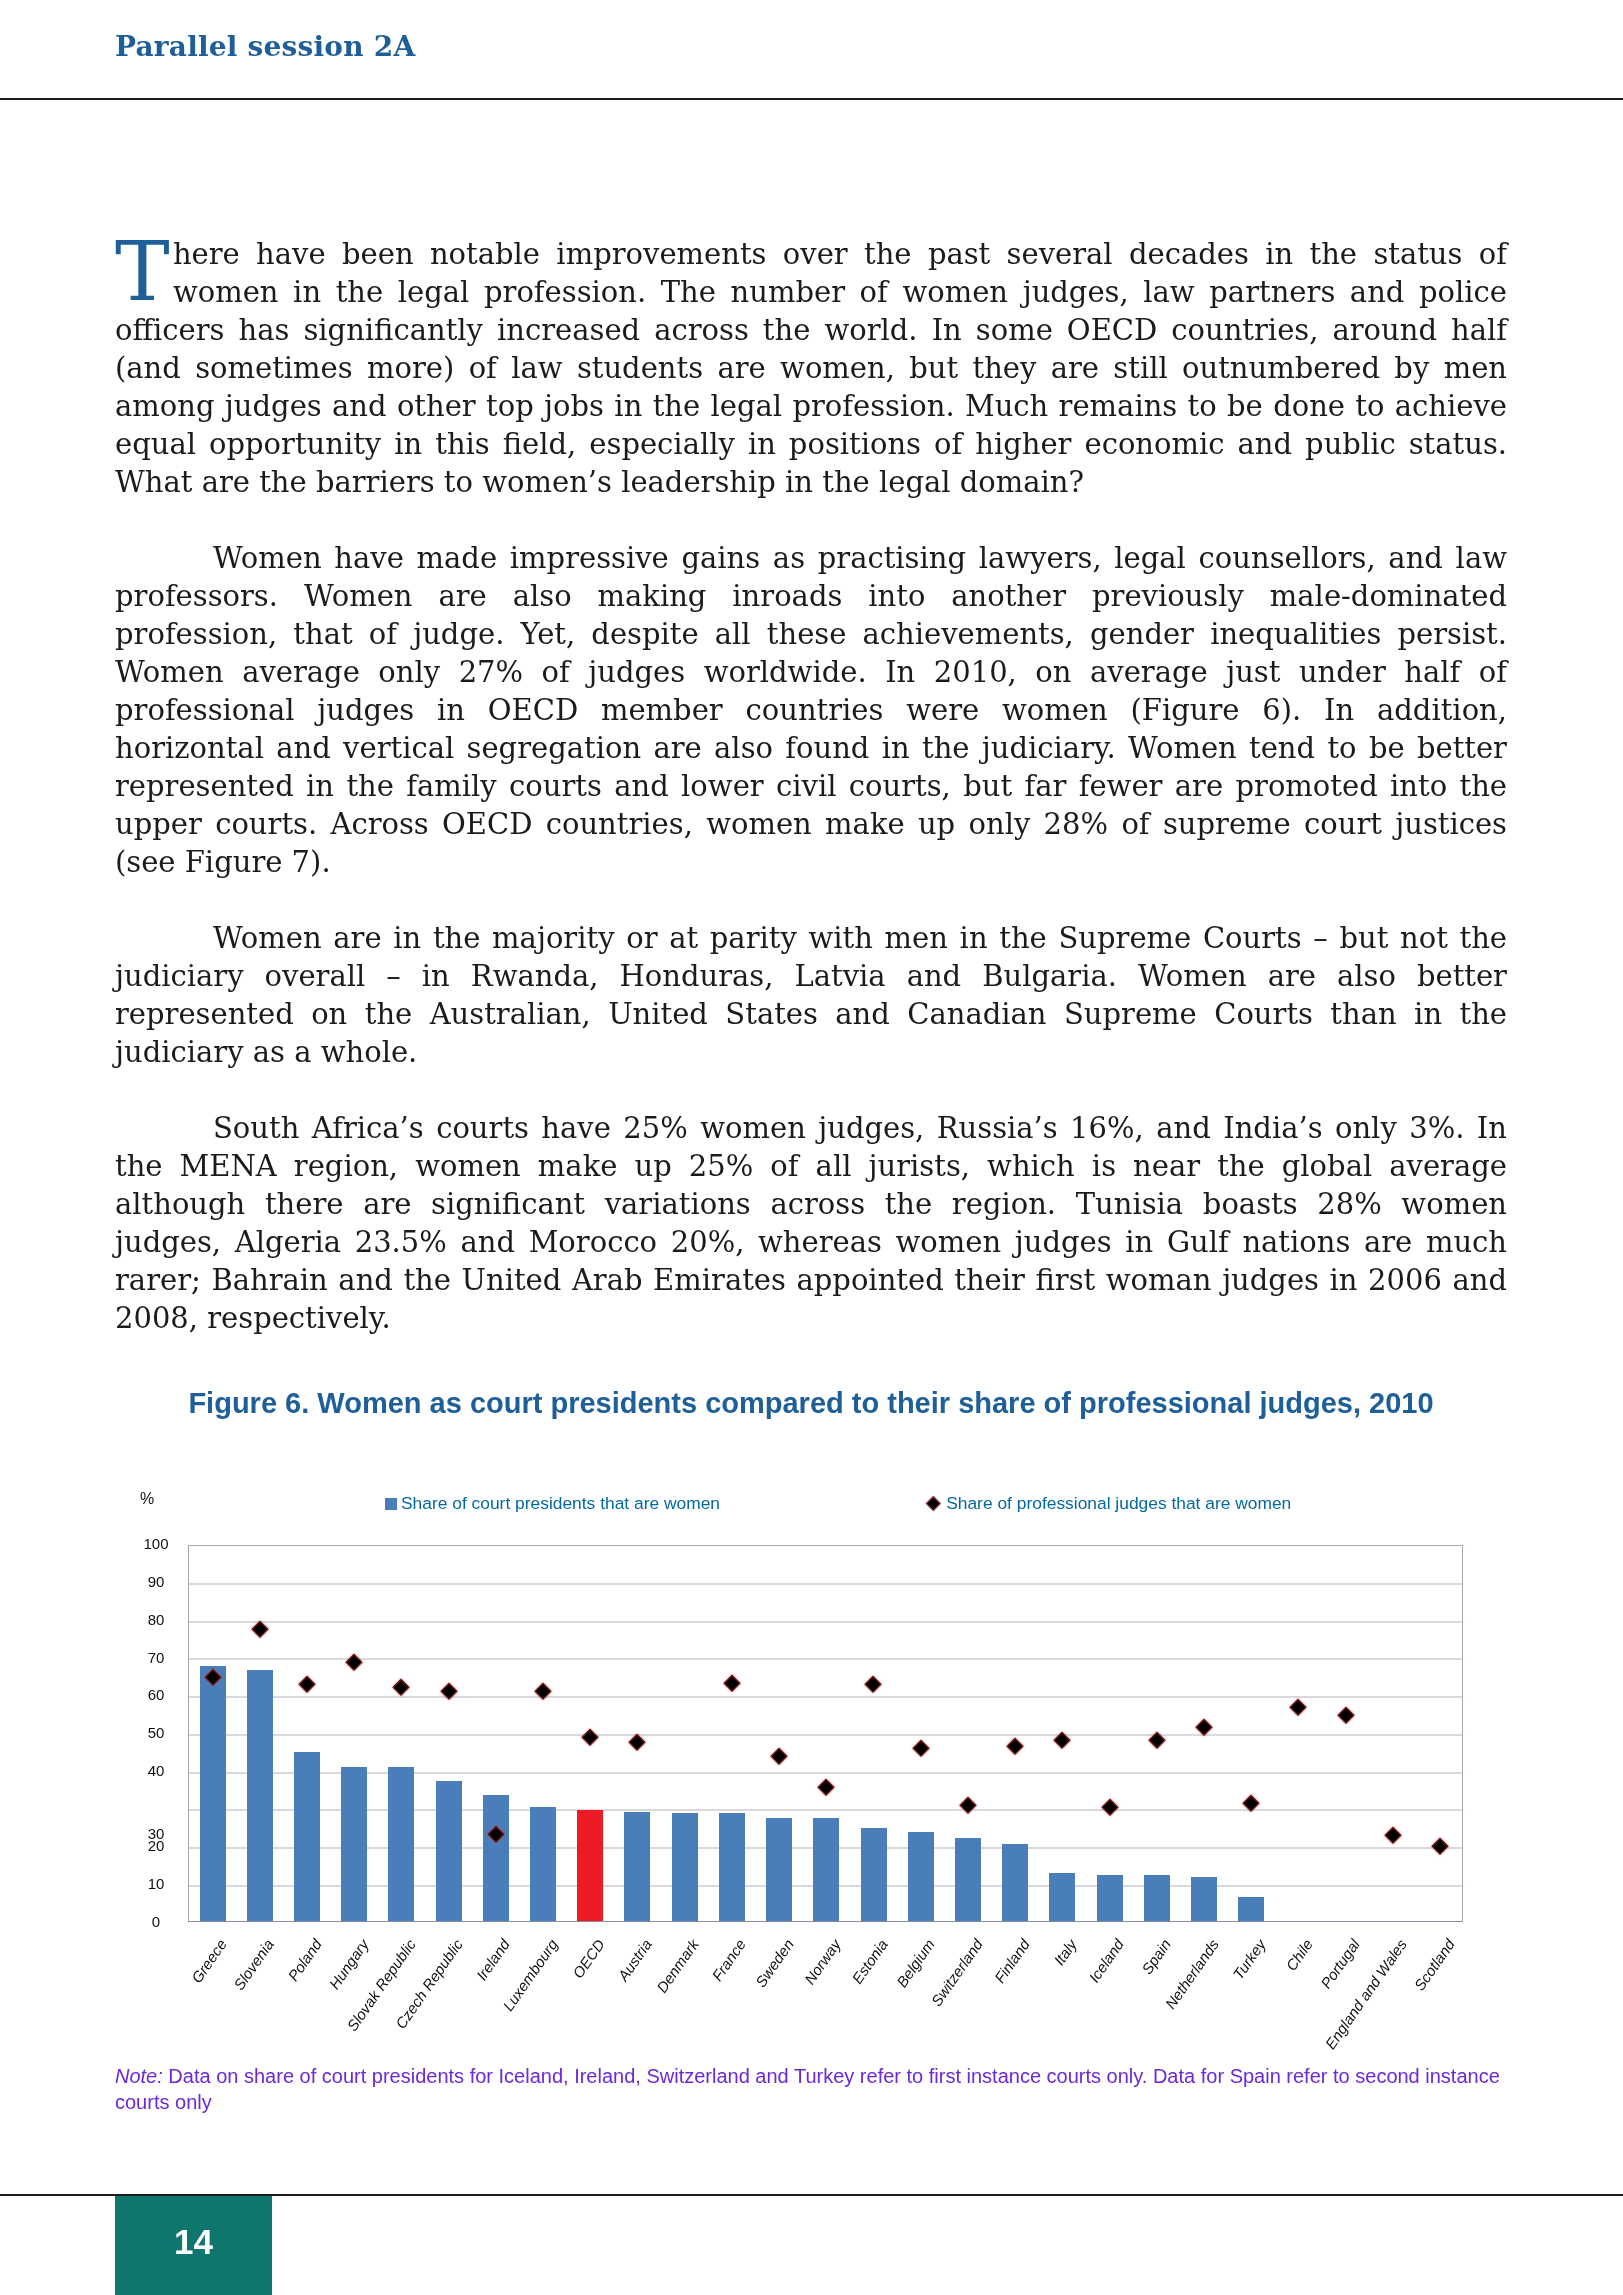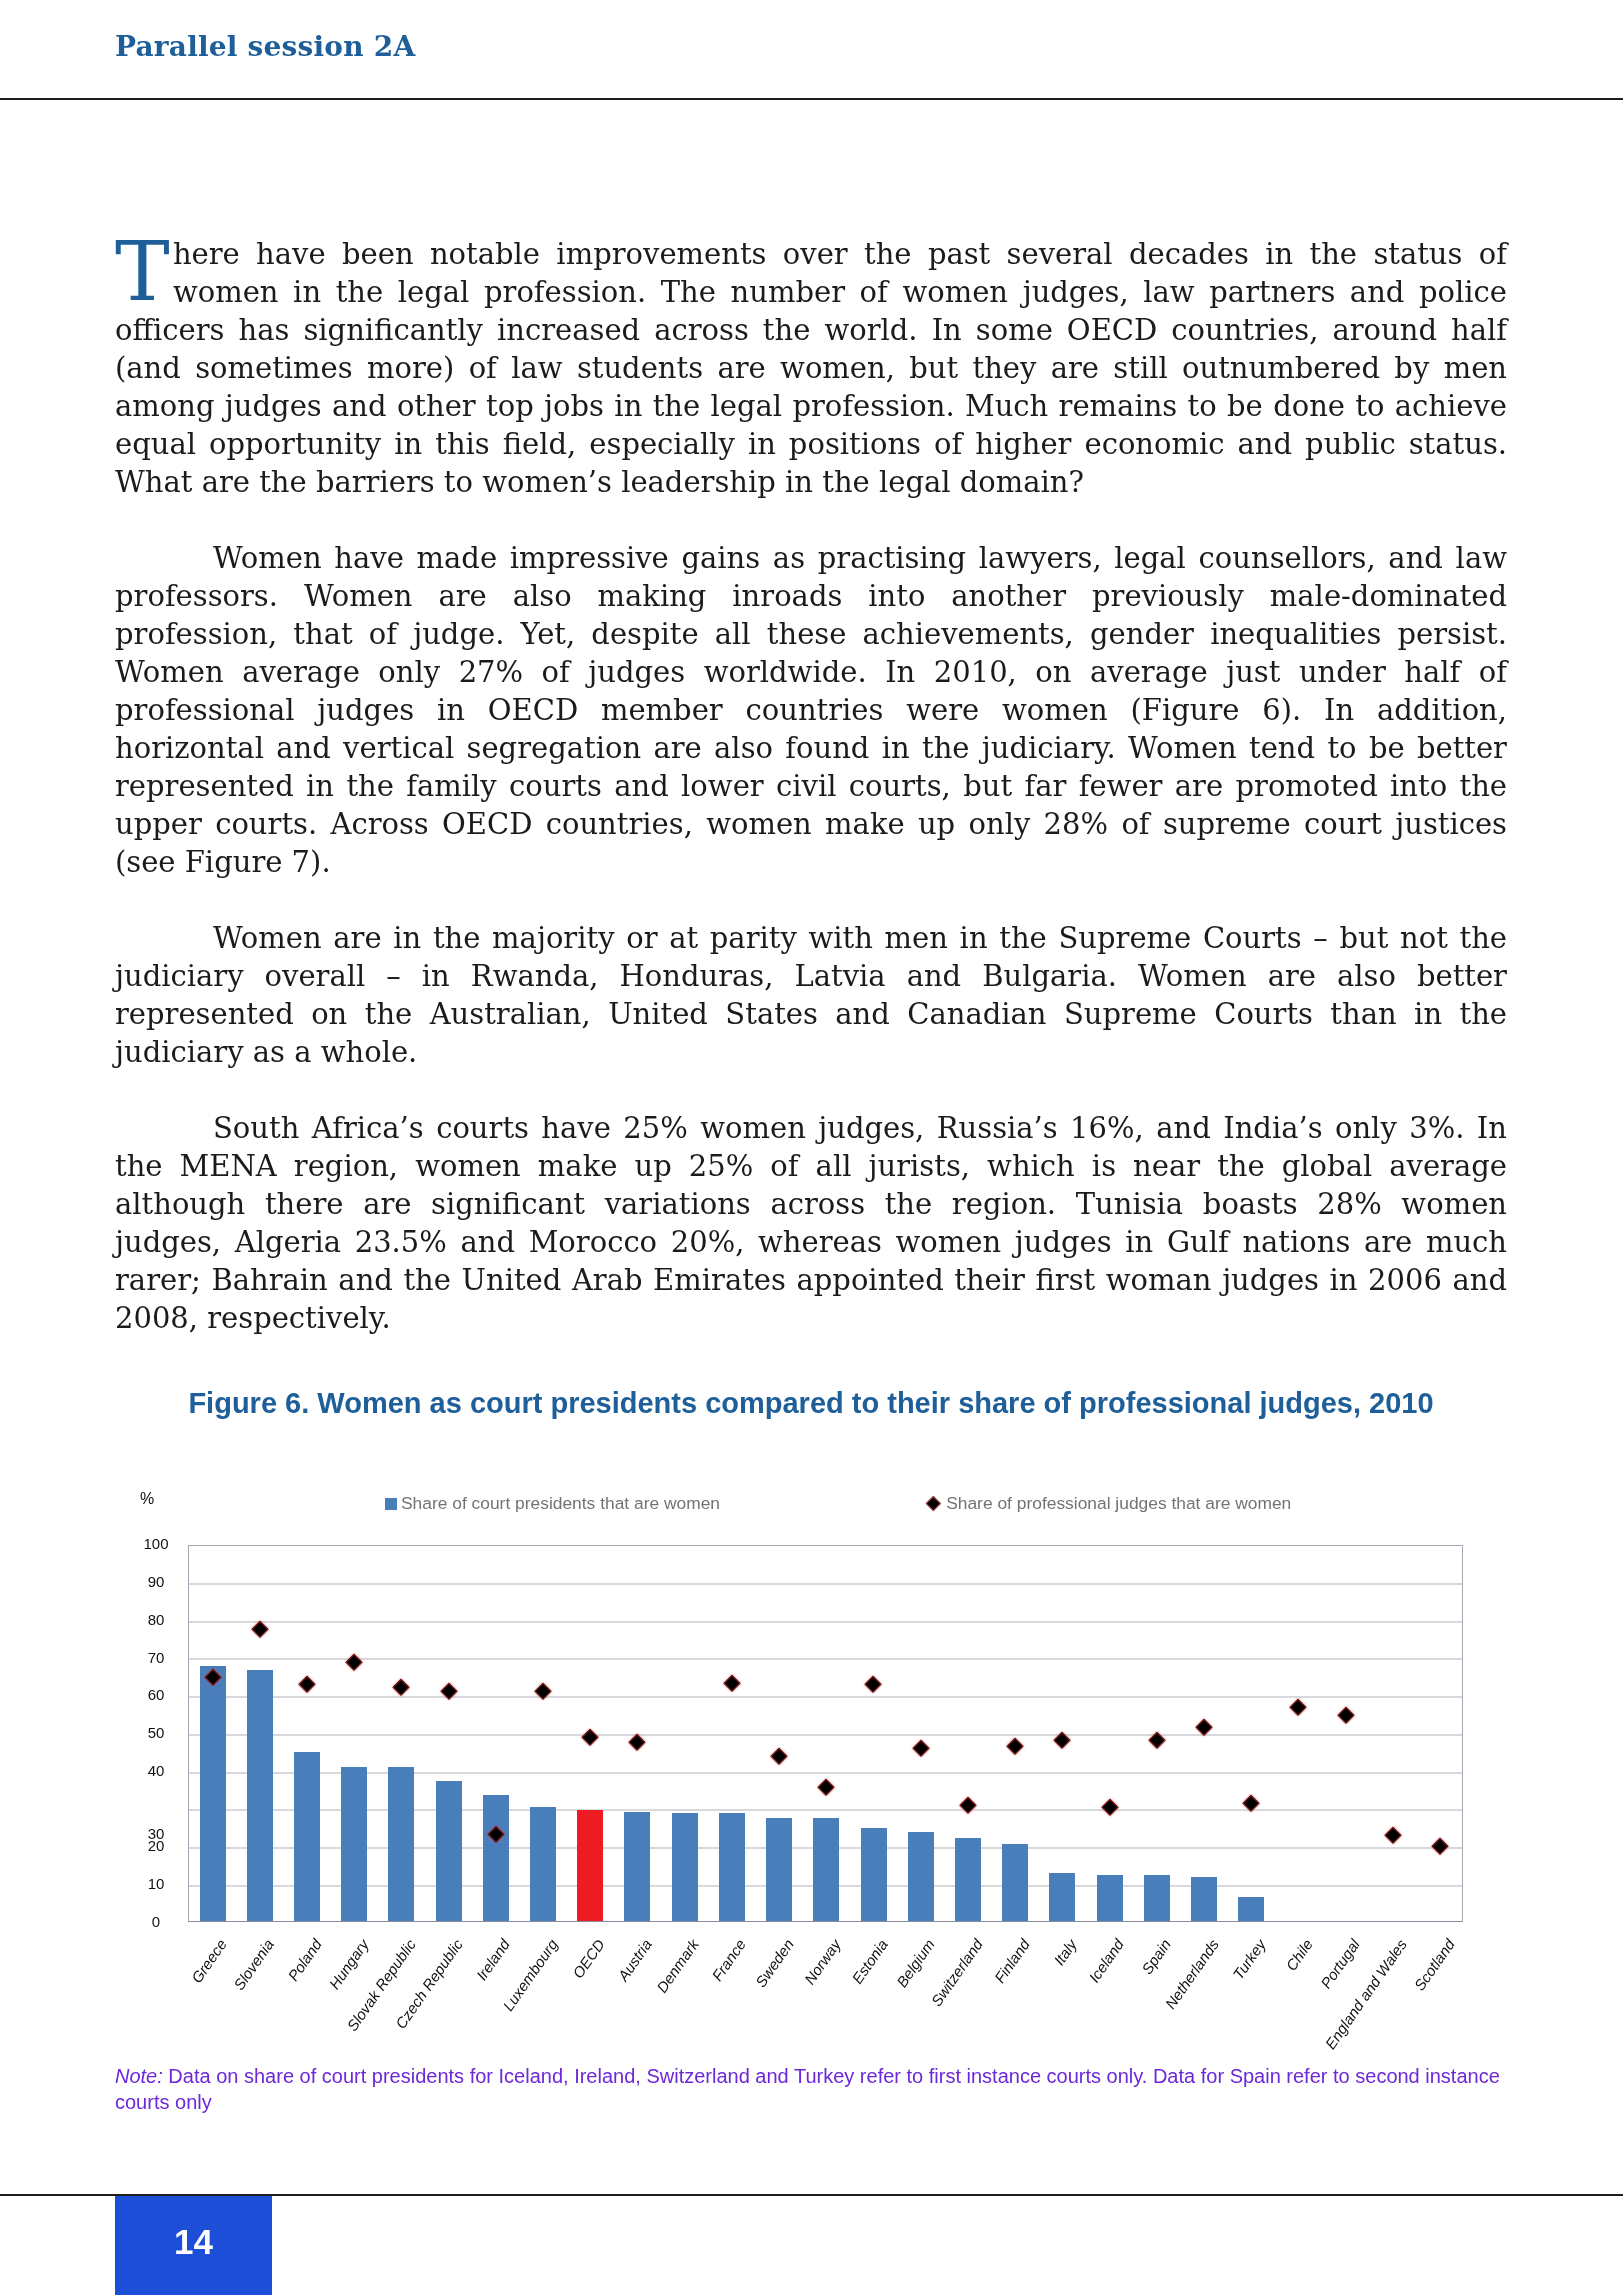--- a/index.html
+++ b/index.html
@@ -31,21 +31,21 @@
     position: absolute; left: 115px; width: 1392px; top: 1387px; text-align: center;
     font-family: "Liberation Sans", sans-serif; font-weight: bold; font-size: 29px; color: #1f5f99;
   }
 
   .chart-unit {
     position: absolute; left: 140px; top: 1490px;
     font-family: "Liberation Sans", sans-serif; font-size: 16px; color: #111;
   }
   .legend-item {
     position: absolute; top: 1493px; display: flex; align-items: center;
-    font-family: "Liberation Sans", sans-serif; font-size: 17.4px; color: #737373; padding-left: 16px;
+    font-family: "Liberation Sans", sans-serif; font-size: 17.4px; color: #0369a1; padding-left: 16px;
   }
   .legend-swatch { width: 12px; height: 12px; background: #4a7ebb; margin-right: 4px; }
   .legend-diamond {
     width: 8.7px; height: 8.7px; background: #000; border: 1.6px solid #c0504d;
     transform: rotate(45deg); margin-right: 7.1px; margin-left: 2.4px;
   }
 
   .plot {
     position: absolute; left: 188px; top: 1545px; width: 1275px; height: 377px;
     border: 1.6px solid #a6a6b4; border-bottom-color: #8c8c9c; box-sizing: border-box; background: #fff;
@@ -70,21 +70,21 @@
   }
 
   .note {
     position: absolute; left: 115px; width: 1395px; top: 2063px;
     font-family: "Liberation Sans", sans-serif; font-size: 20px; line-height: 26px; color: #6d28d9;
   }
   .note i { font-style: italic; }
 
   .foot-rule { position: absolute; left: 0; top: 2194px; width: 1623px; height: 2.4px; background: #1e1e1e; }
   .page-box {
-    position: absolute; left: 115px; top: 2196px; width: 157px; height: 99px; background: #1d4ed8;
+    position: absolute; left: 115px; top: 2196px; width: 157px; height: 99px; background: #0f766e;
     display: flex; align-items: center; justify-content: center;
   }
   .page-num { font-family: "Liberation Sans", sans-serif; font-weight: bold; font-size: 35px; color: #fff; margin-top: -8px; }
 </style>
 </head>
 <body>
 
 <div class="running-head">Parallel session 2A</div>
 <div class="head-rule"></div>
 

